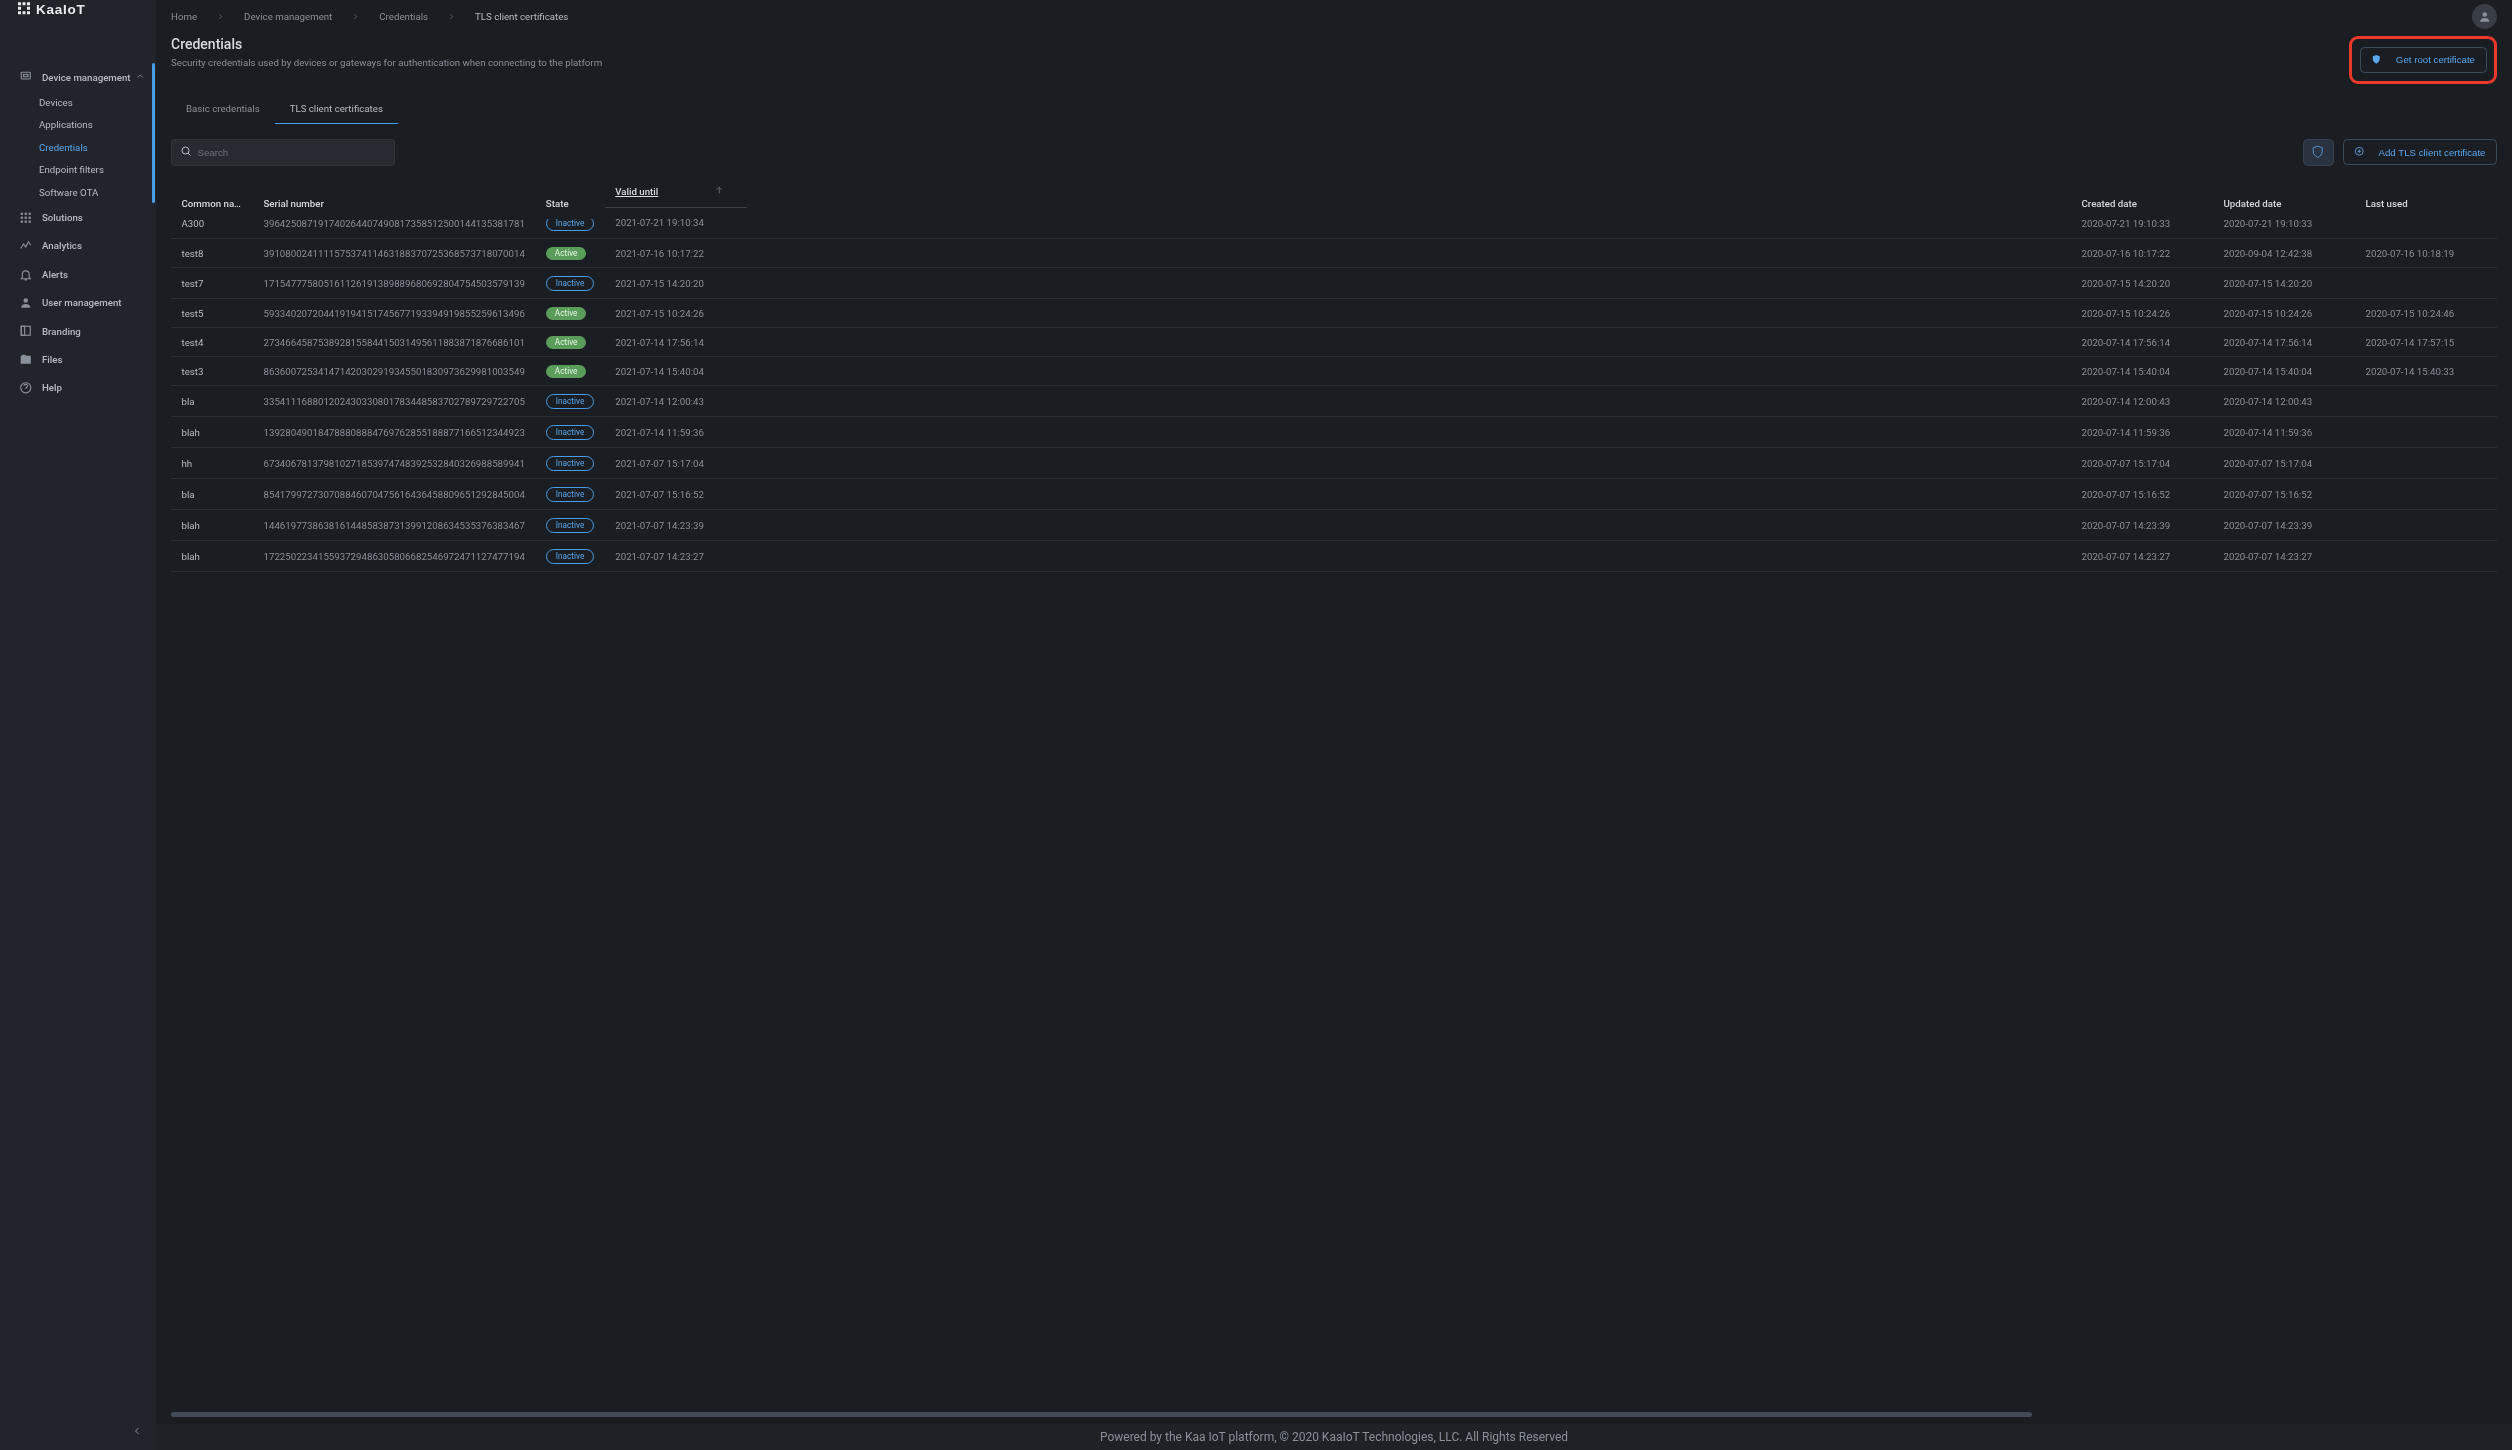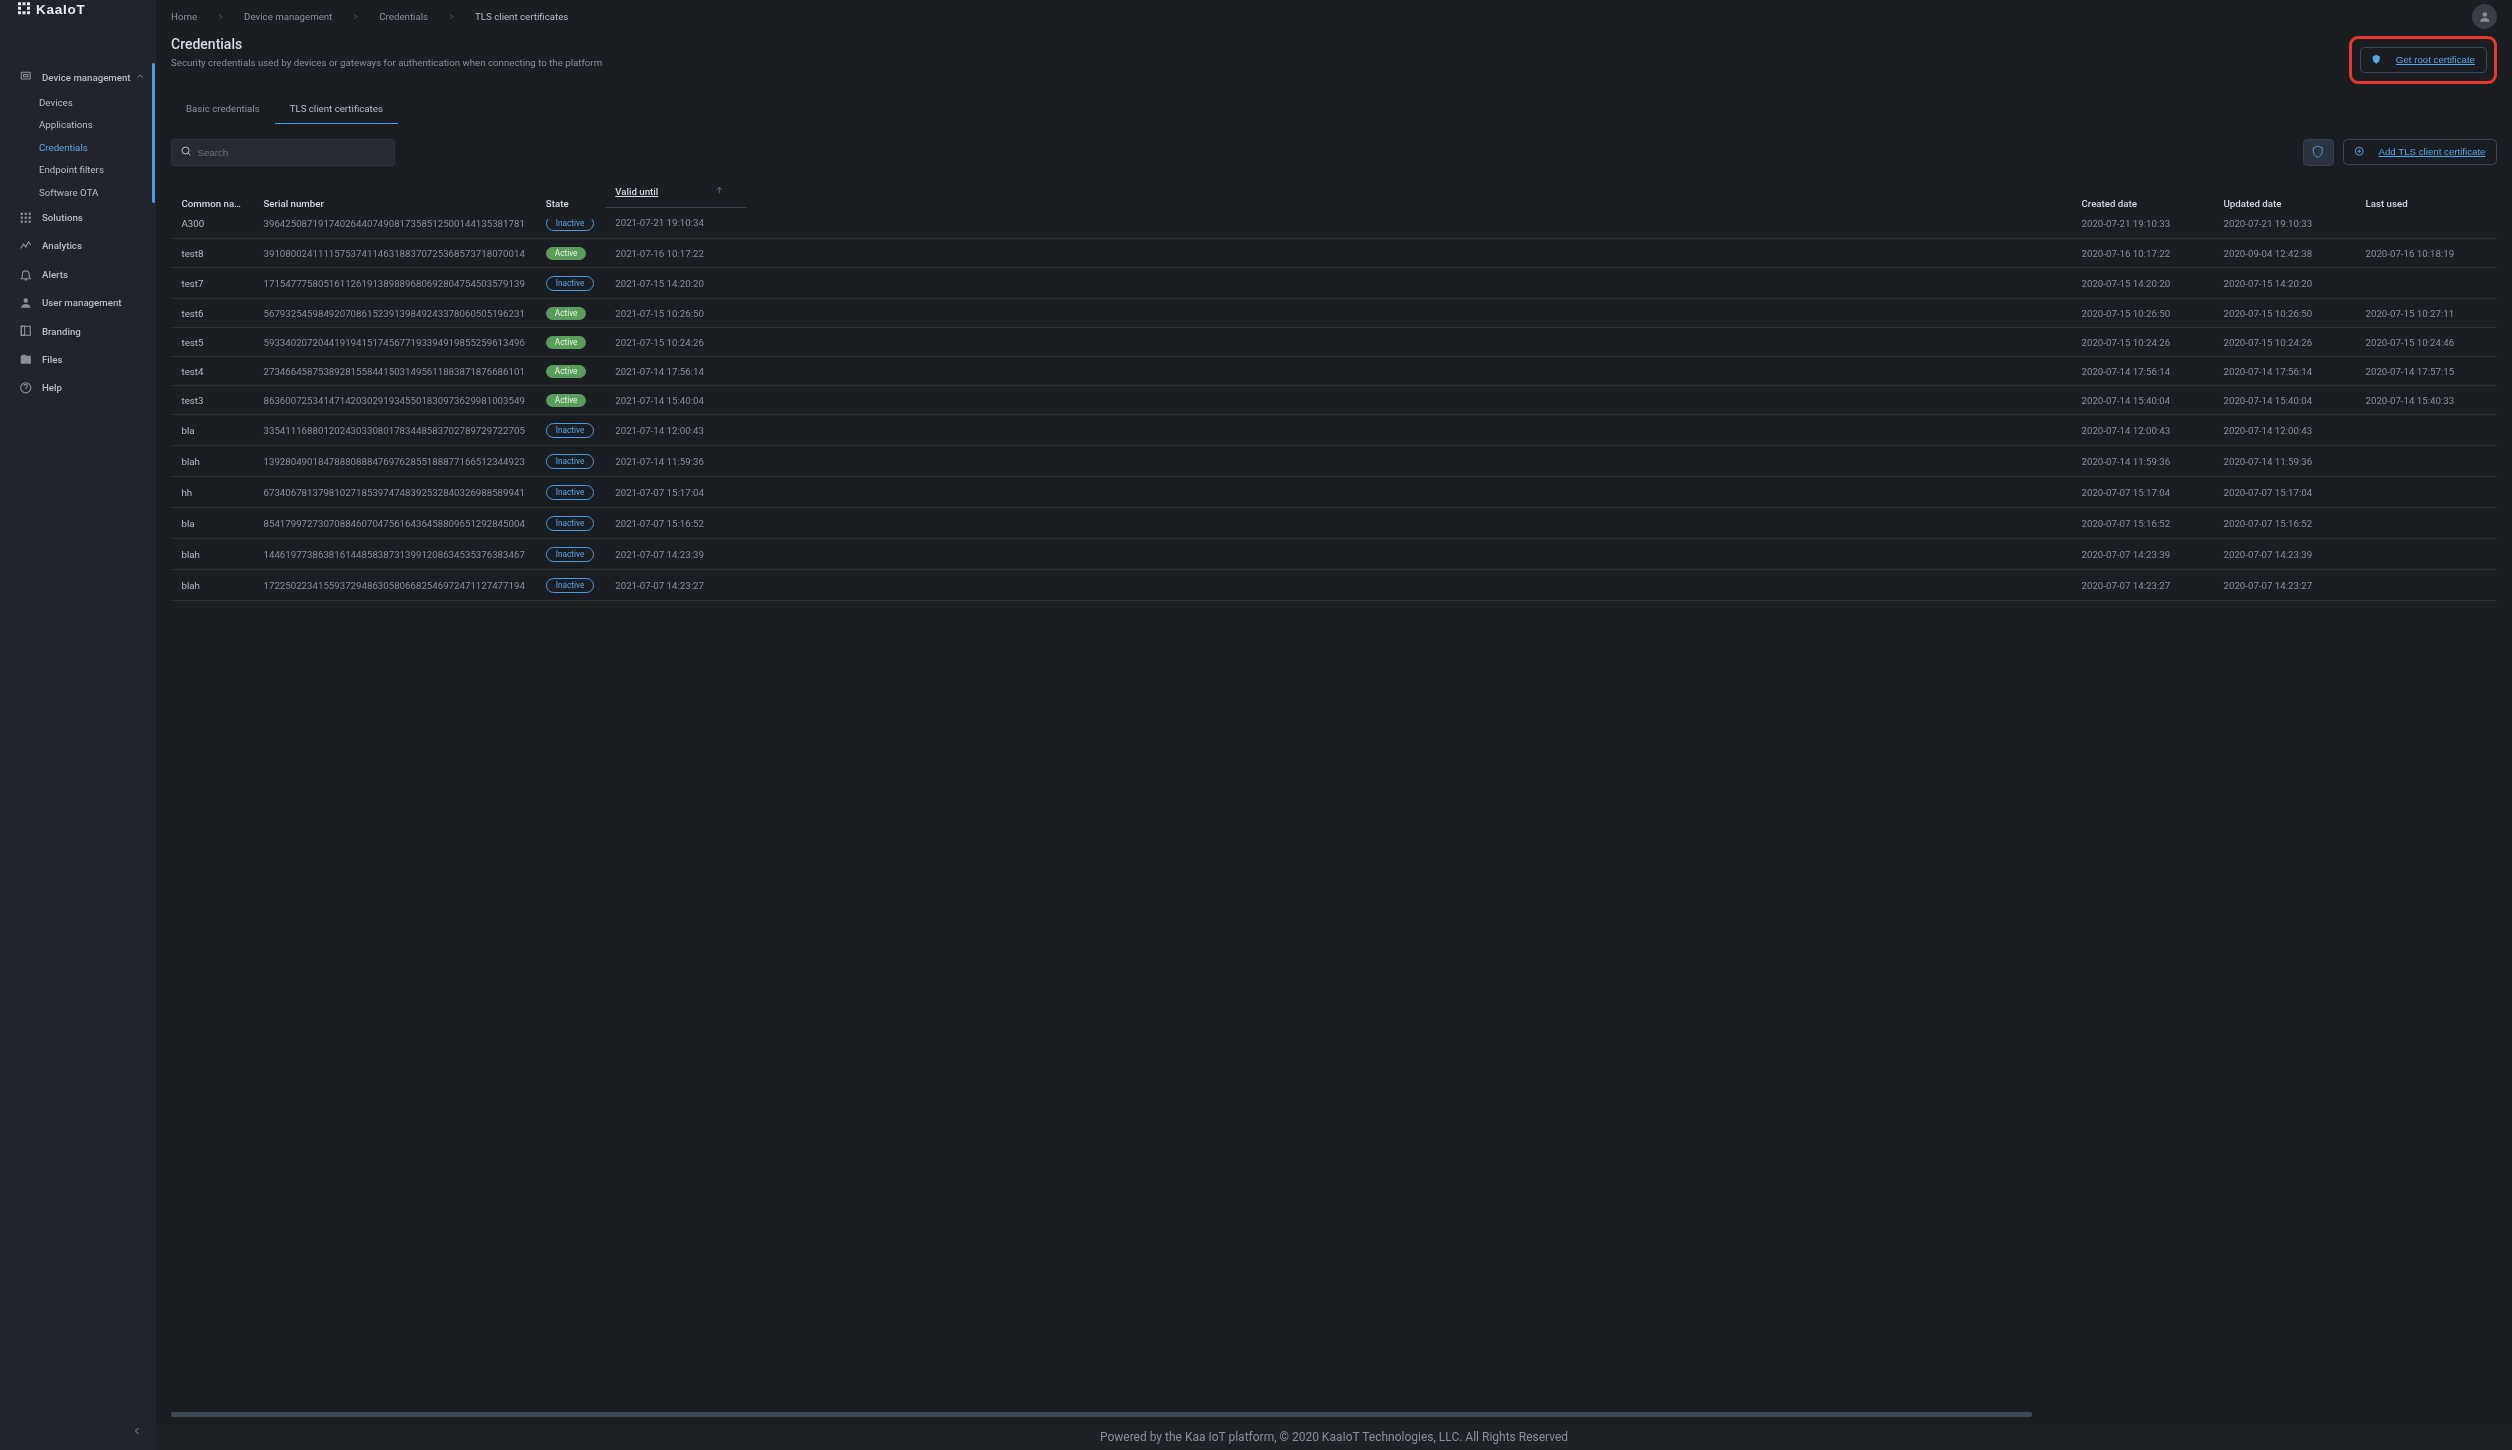--- a/index.html
+++ b/index.html
@@ -155,23 +155,23 @@
     border-radius: 9px;
   }
   .btn-outline-blue {
     border: 0.7px solid #3a4a5c;
     color: var(--accent-link);
     background: transparent;
     padding: 6px 10.5px;
     border-radius: 4.5px;
     font-size: 9.7px;
     display:flex;
+    align-items:center;
     gap: 14px;
     cursor:pointer;
-    text-decoration:underline;
   }
 
   .tabs {
     display:flex;
     padding: 0 15px;
     border-bottom: 0.7px solid transparent;
   }
   .tab {
     padding: 7.5px 15px 9px;
     color: var(--text-secondary);
@@ -531,29 +531,20 @@
               <tr>
                 <td class="col-common">test7</td>
                 <td>171547775805161126191389889680692804754503579139</td>
                 <td><span class="badge inactive">Inactive</span></td>
                 <td>2021-07-15 14:20:20</td>
                 <td>2020-07-15 14:20:20</td>
                 <td>2020-07-15 14:20:20</td>
                 <td></td>
               </tr>
               <tr>
-                <td class="col-common">test6</td>
-                <td>567932545984920708615239139849243378060505196231</td>
-                <td><span class="badge active">Active</span></td>
-                <td>2021-07-15 10:26:50</td>
-                <td>2020-07-15 10:26:50</td>
-                <td>2020-07-15 10:26:50</td>
-                <td>2020-07-15 10:27:11</td>
-              </tr>
-              <tr>
                 <td class="col-common">test5</td>
                 <td>593340207204419194151745677193394919855259613496</td>
                 <td><span class="badge active">Active</span></td>
                 <td>2021-07-15 10:24:26</td>
                 <td>2020-07-15 10:24:26</td>
                 <td>2020-07-15 10:24:26</td>
                 <td>2020-07-15 10:24:46</td>
               </tr>
               <tr>
                 <td class="col-common">test4</td>

